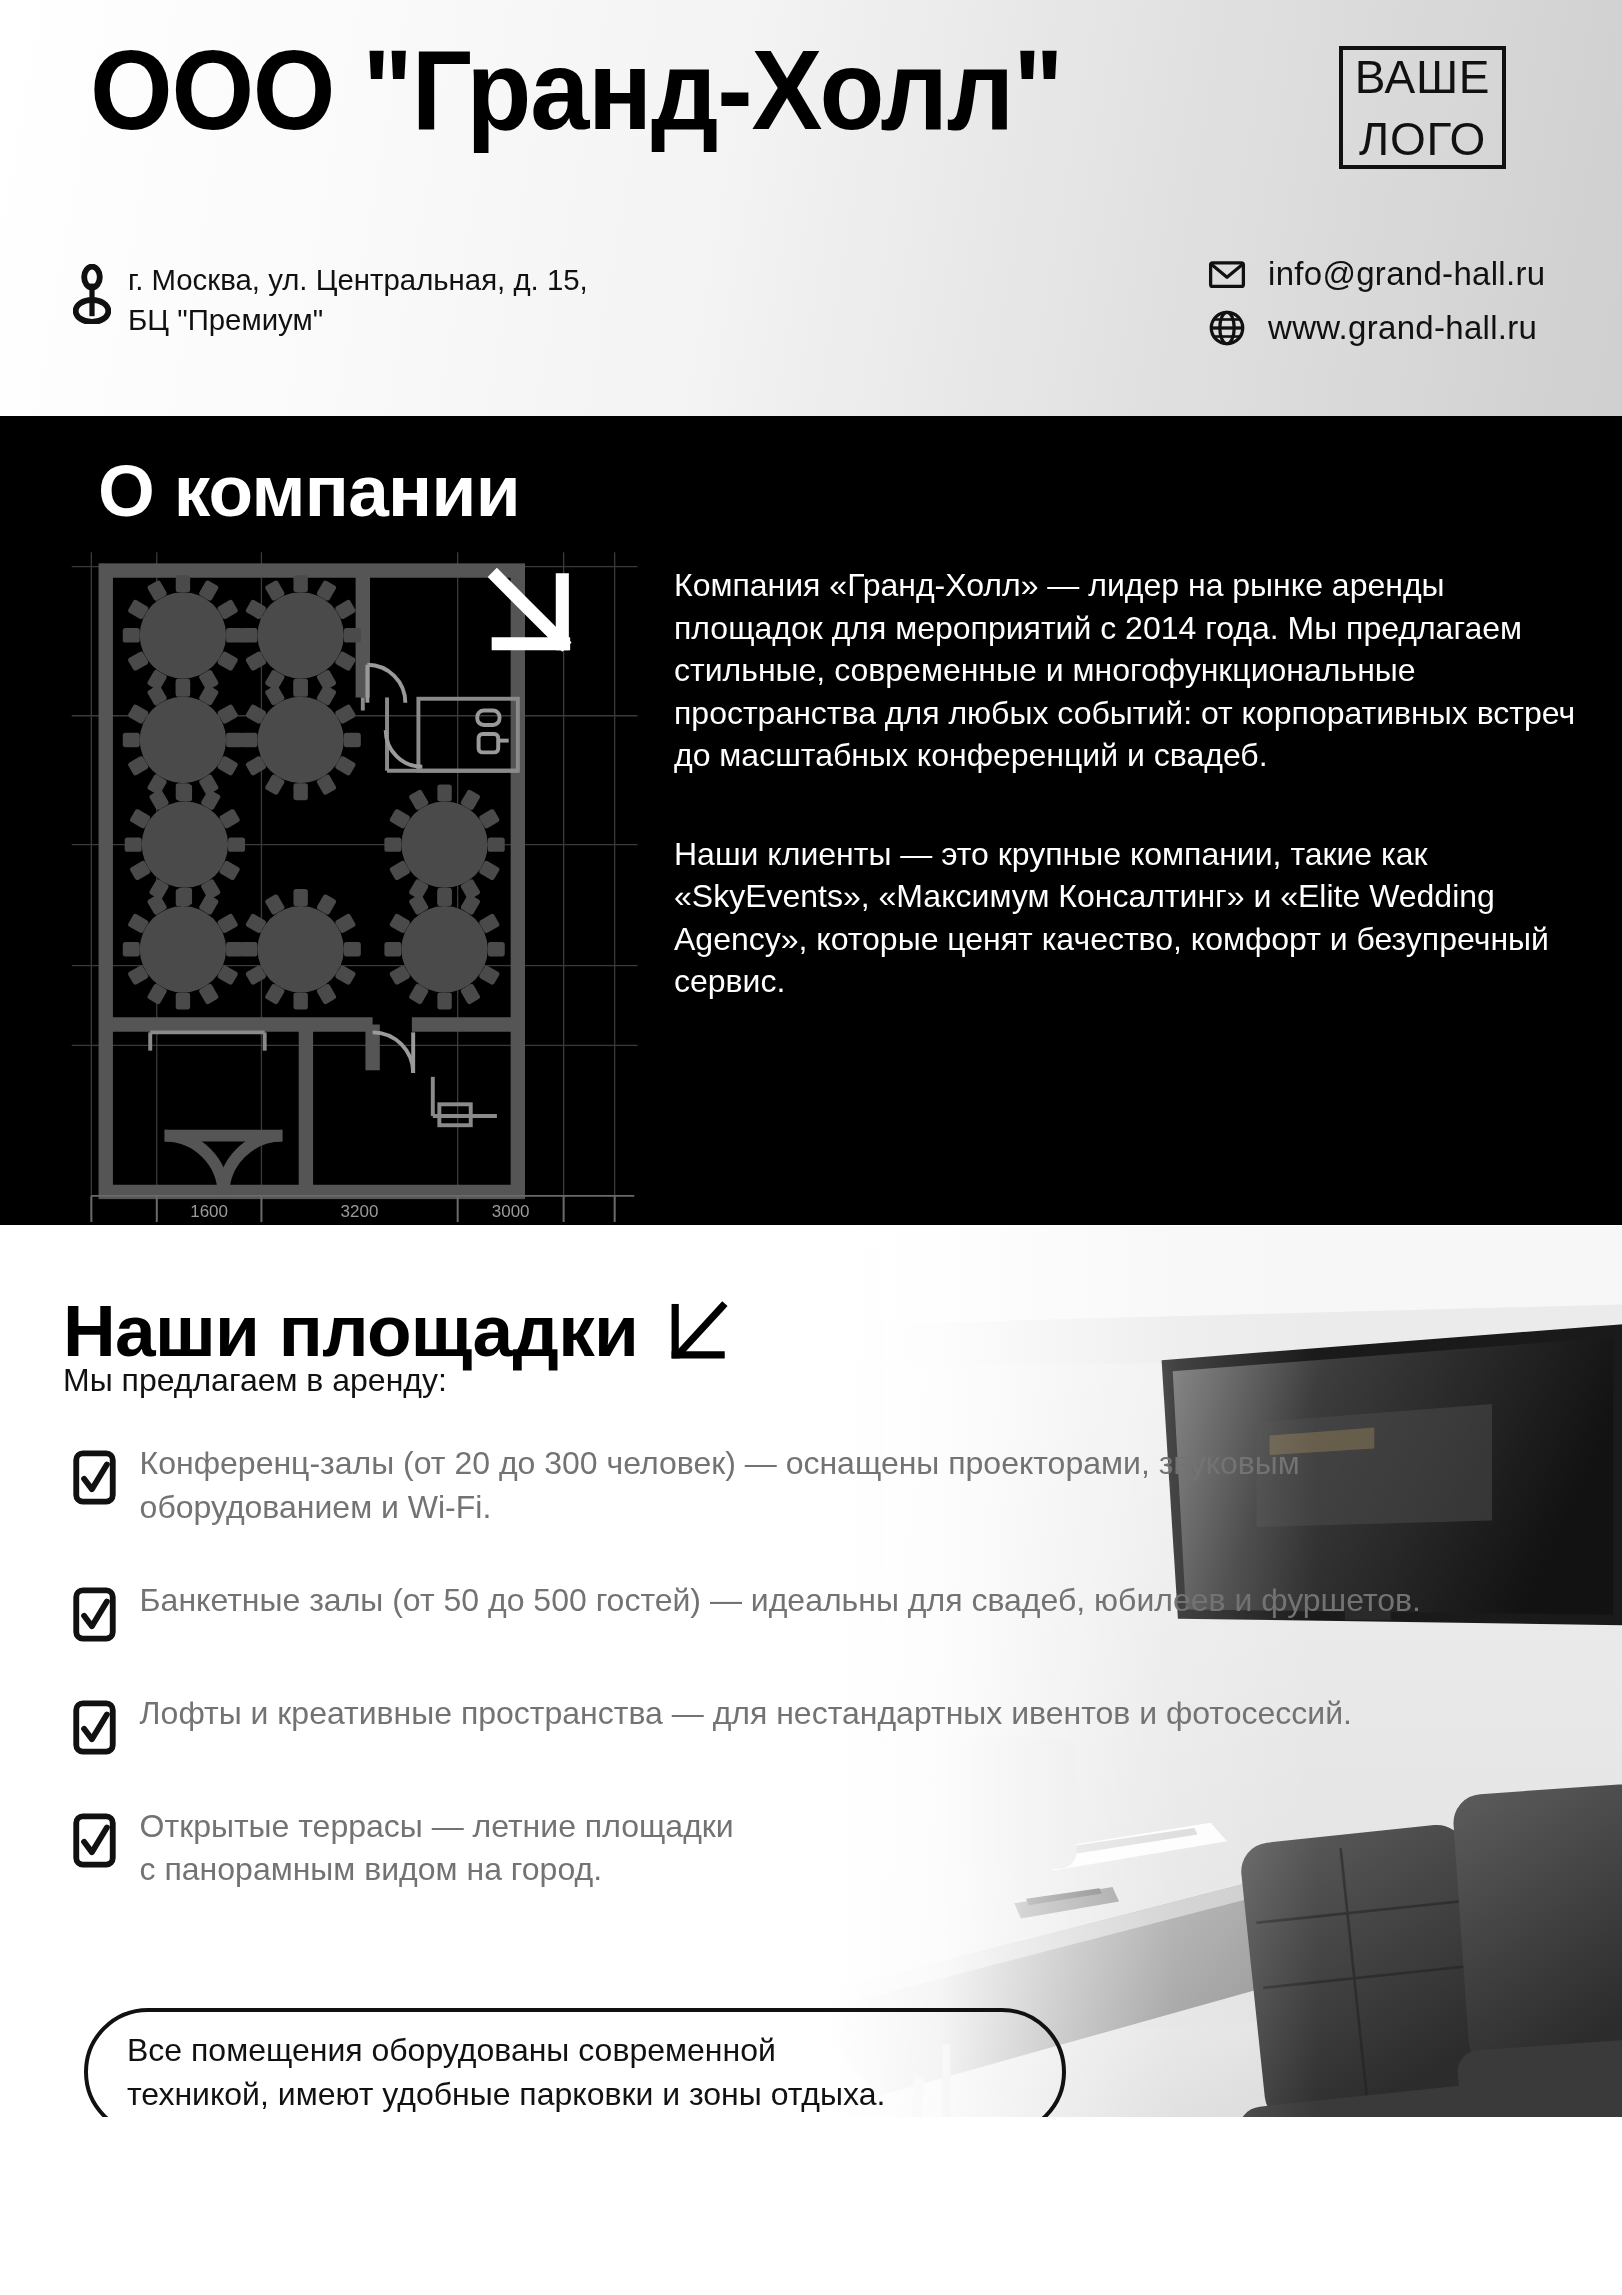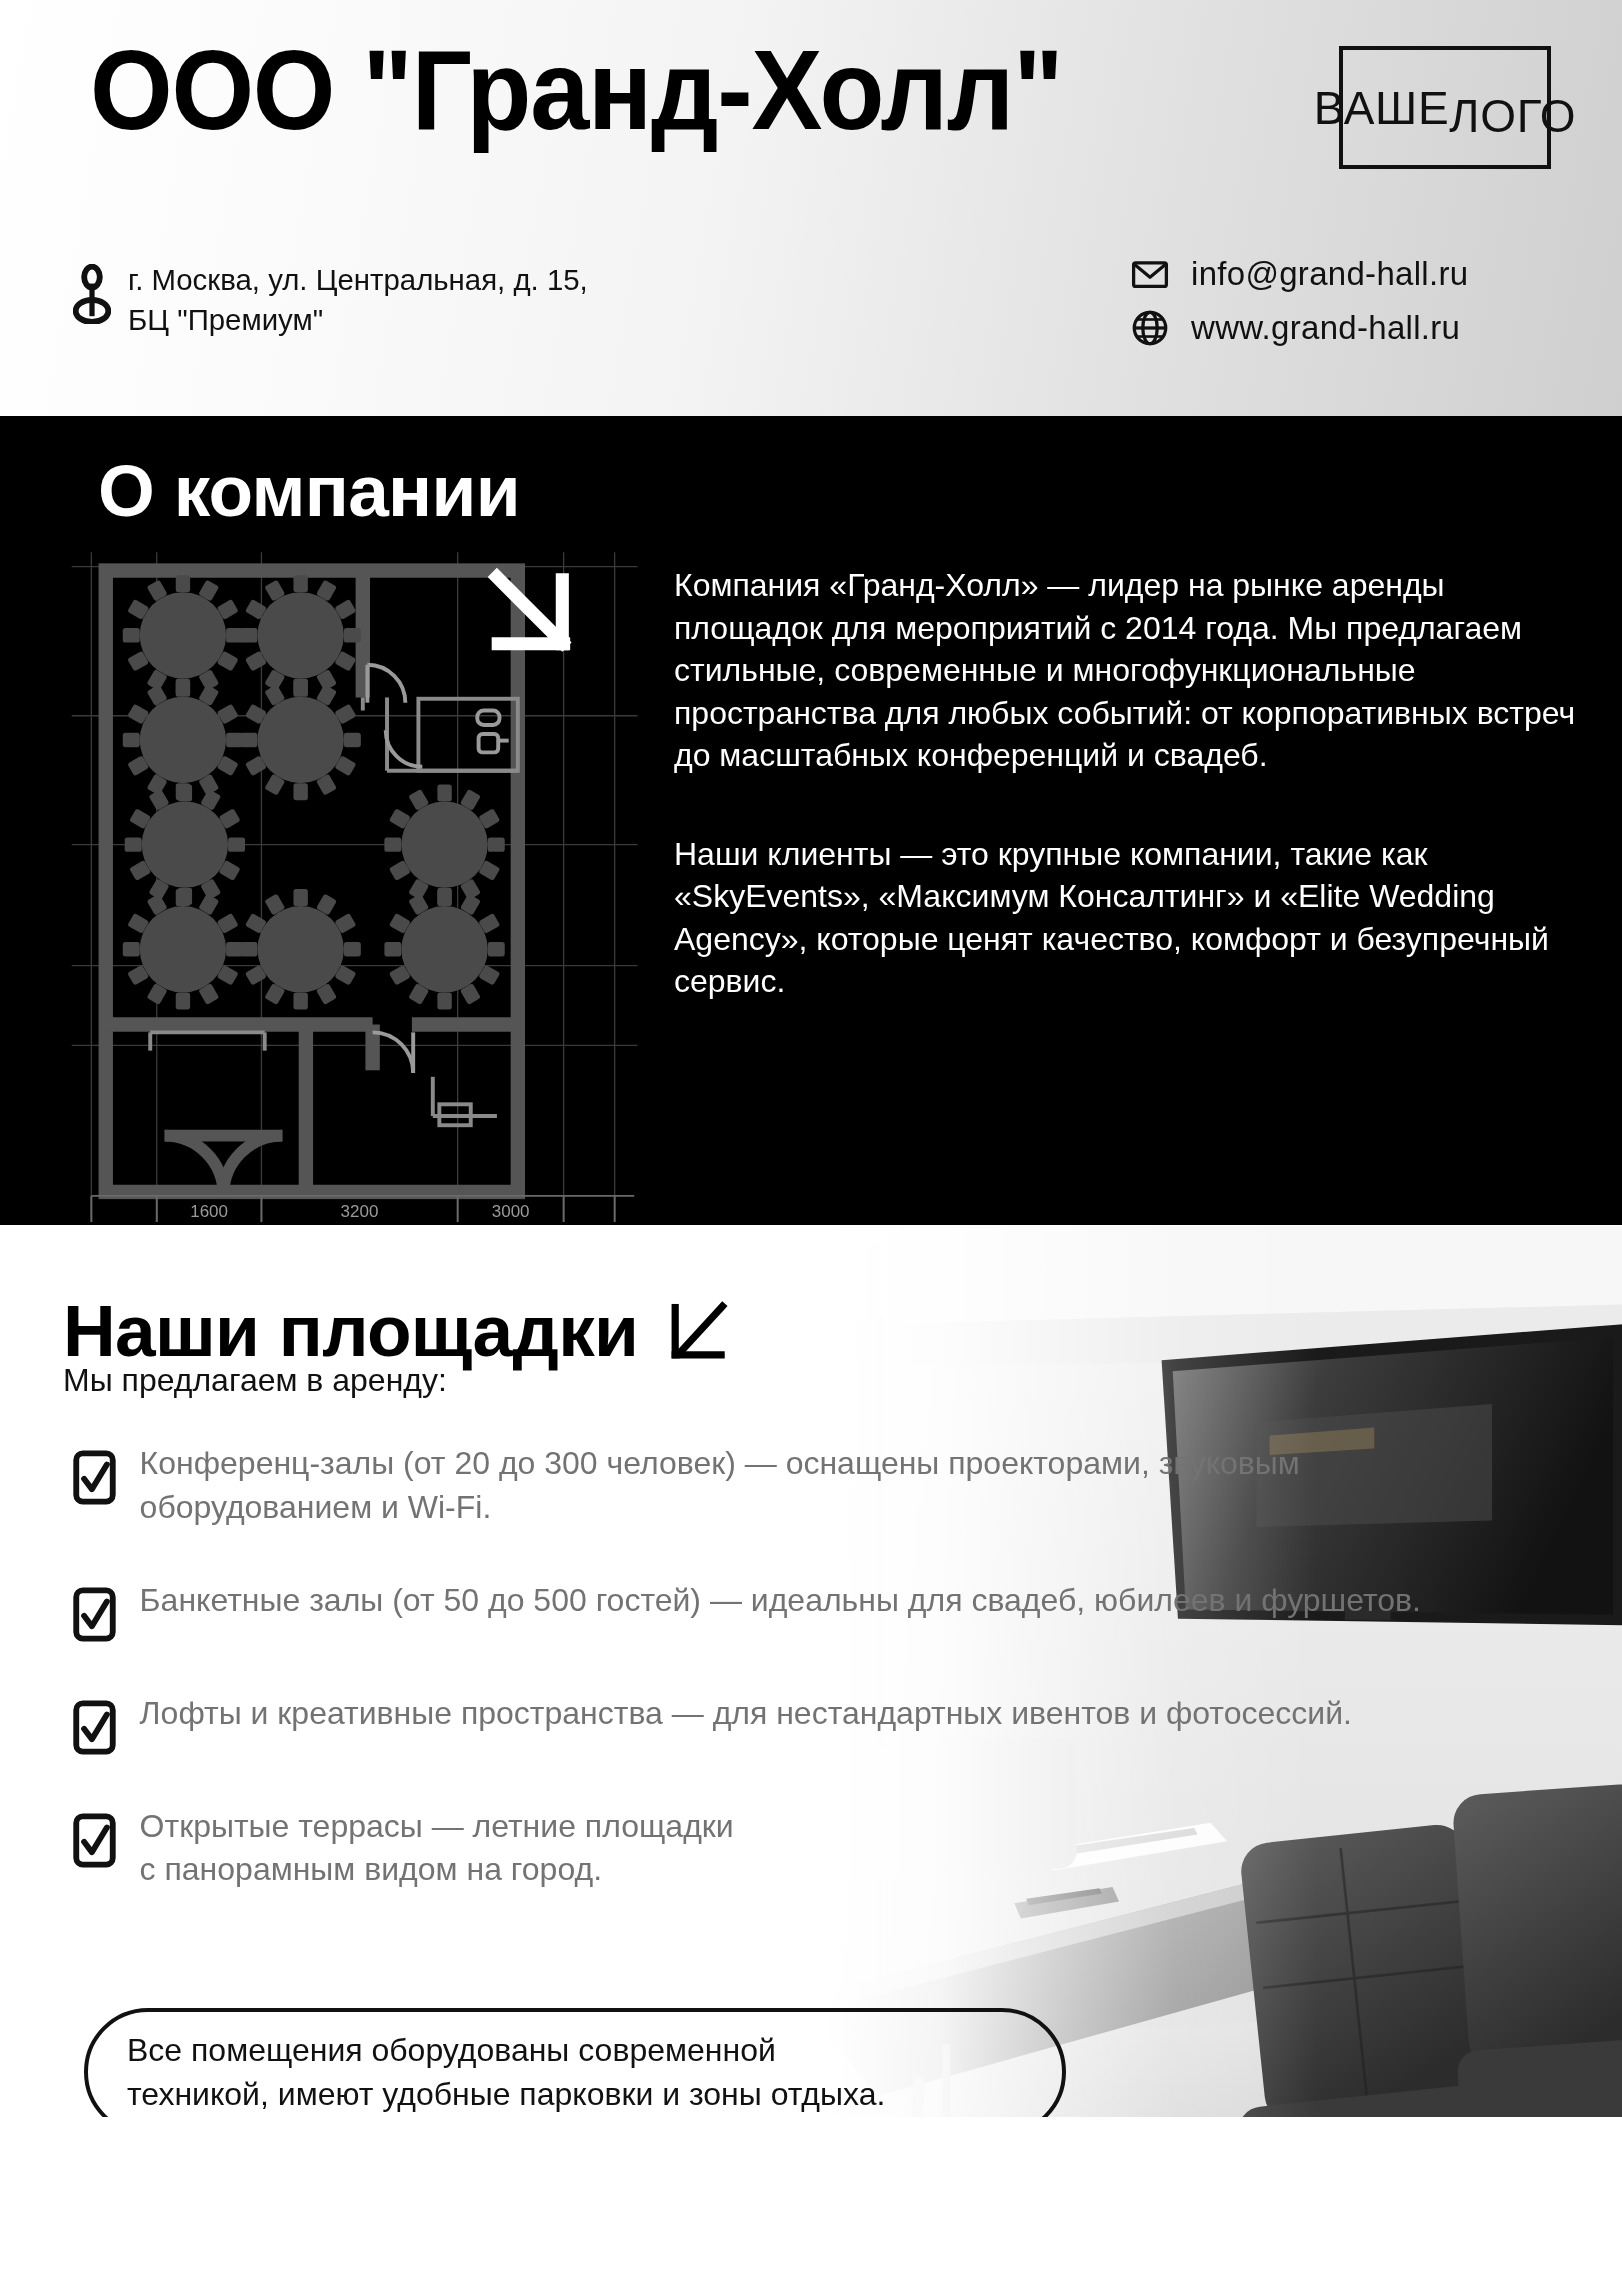--- a/index.html
+++ b/index.html
@@ -19,35 +19,35 @@
     background:linear-gradient(100deg,#ffffff 0%,#fbfbfb 18%,#f3f3f3 45%,#e0e0e0 72%,#cfcfcf 100%);
   }
   .company-title{
     position:absolute;left:90px;top:31px;
     font-size:113px;line-height:1.05;font-weight:700;
     letter-spacing:-1.3px;color:#000;white-space:nowrap;
     font-stretch:condensed;
     transform:scaleX(.94);transform-origin:left top;
   }
   .logo-box{
-    position:absolute;left:1339px;top:46px;width:212px;height:123px;
+    position:absolute;left:1339px;top:46px;width:167px;height:123px;
     border:4.6px solid #111;box-sizing:border-box;
-    display:flex;flex-direction:row;align-items:center;justify-content:center;
+    display:flex;flex-direction:column;align-items:center;justify-content:center;
     line-height:1.0;
   }
   .logo-box span{
     display:block;font-size:46px;font-weight:400;color:#111;letter-spacing:0.7px;
   }
   .logo-box span.l2{margin-top:16px;}
 
   .addr-block{position:absolute;left:73px;top:260px;display:flex;align-items:flex-start;gap:17px;}
   .pin-icon{width:38px;height:60px;flex:0 0 38px;margin-top:3.9px;}
   .addr-text{font-size:29.4px;line-height:1.36;color:#111;white-space:pre-line;}
 
-  .contact-block{position:absolute;left:1131px;top:255px;text-align:right;}
+  .contact-block{position:absolute;left:1208px;top:255px;text-align:right;}
   .contact-row{display:flex;align-items:center;gap:22px;margin-bottom:15.7px;}
   .contact-row .ico{width:38px;height:38px;flex:0 0 38px;display:block;}
   .contact-row .txt{font-size:33px;color:#111;letter-spacing:0.3px;white-space:nowrap;}
 
   
   .dark{
     position:absolute;left:0;top:416px;width:1623px;height:809px;background:#000;
   }
   .dark-title{
     position:absolute;left:98px;top:33px;

